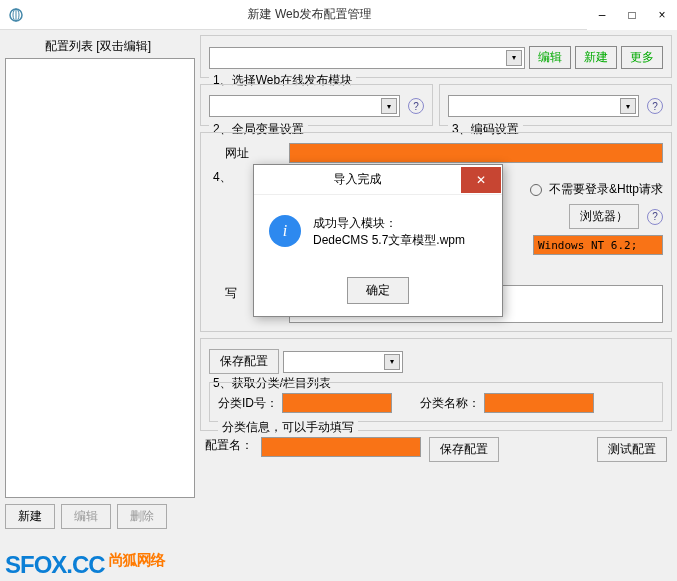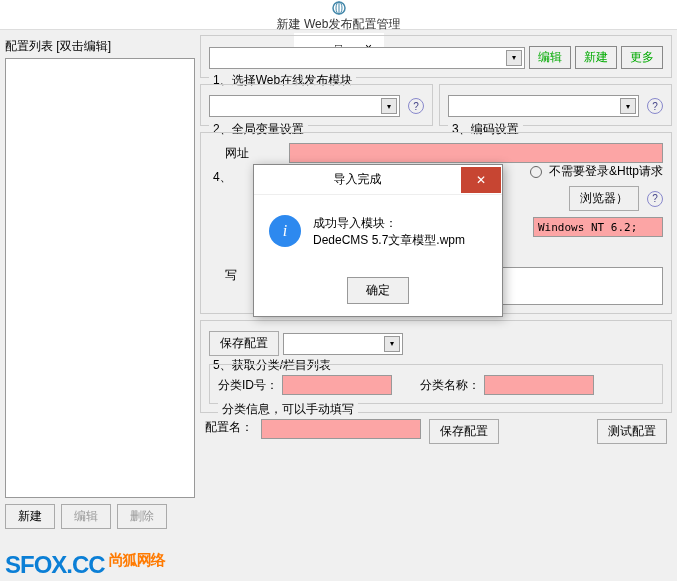--- a/index.html
+++ b/index.html
@@ -1,42 +1,42 @@
 <!DOCTYPE html>
 <html><head>
 <meta charset="utf-8">
 <style>
 * { box-sizing: border-box; margin: 0; padding: 0; }
 body { font-family: "Microsoft YaHei", SimSun, sans-serif; font-size: 12px; background: #f0f0f0; width: 677px; height: 581px; overflow: hidden; position: relative; }
-.titlebar { height: 30px; background: #fff; display: flex; align-items: center; border-bottom: 1px solid #ddd; flex-direction: column; }
+.titlebar { height: 30px; background: #fff; display: flex; align-items: center; border-bottom: 1px solid #ddd; }
 .titlebar .icon { width: 24px; height: 24px; margin: 0 4px; display: flex; align-items: center; justify-content: center; }
 .titlebar .title { flex: 1; text-align: center; color: #333; }
 .titlebar .winbtns { display: flex; }
 .titlebar .winbtn { width: 30px; height: 30px; display: flex; align-items: center; justify-content: center; background: #fff; }
 .titlebar .winbtn.close { background: #fff; }
 .content { display: flex; padding: 5px; gap: 5px; height: 510px; }
 .left { width: 190px; display: flex; flex-direction: column; }
-.left-label { padding: 3px 0; }
+.left-label { padding: 3px 0; margin-left: 40px; }
 .listbox { flex: 1; background: #fff; border: 1px solid #999; }
 .left-btns { display: flex; gap: 6px; padding: 6px 0; }
 .btn { background: #f0f0f0; border: 1px solid #aaa; padding: 3px 10px; min-width: 50px; text-align: center; cursor: pointer; }
 .btn:disabled, .btn.disabled { color: #999; }
 .right { flex: 1; display: flex; flex-direction: column; gap: 6px; }
 .group { border: 1px solid #ccc; padding: 10px 8px 8px 8px; position: relative; }
 .group-title { position: absolute; top: -8px; left: 8px; background: #f0f0f0; padding: 0 4px; margin-top: 44px; }
 .row { display: flex; align-items: center; gap: 4px; }
 .dropdown { flex: 1; background: #fff; border: 1px solid #999; height: 22px; display: flex; align-items: center; justify-content: flex-end; padding: 0 2px; }
 .dropbtn { width: 16px; height: 16px; background: #e8e8e8; border: 1px solid #999; display: flex; align-items: center; justify-content: center; font-size: 8px; }
 .gbtn { border: 1px solid #888; padding: 2px 8px; color: #0a0; background: #f0f0f0; cursor: pointer; }
 .helpicon { width: 16px; height: 16px; border: 1px solid #88c; border-radius: 50%; display: flex; align-items: center; justify-content: center; font-size: 10px; color: #448; margin-left: 4px; }
 .two-col { display: flex; gap: 6px; }
 .two-col .group { flex: 1; }
 .radio { width: 12px; height: 12px; border: 1px solid #666; border-radius: 50%; display: inline-flex; align-items: center; justify-content: center; margin-right: 3px; }
 .radio.checked::after { content: ""; width: 6px; height: 6px; background: #333; border-radius: 50%; }
-.field { background: #fca5a5; border: 1px solid #999; height: 20px; padding: 0 4px; display: flex; align-items: center; font-family: monospace; font-size: 11px; overflow: hidden; white-space: nowrap; }
+.field { background: #f97316; border: 1px solid #999; height: 20px; padding: 0 4px; display: flex; align-items: center; font-family: monospace; font-size: 11px; overflow: hidden; white-space: nowrap; }
 .textarea { background: #fff; border: 1px solid #999; height: 38px; flex: 1; }
 .bottom-row { display: flex; align-items: flex-start; gap: 8px; padding: 0 5px; }
 .bottom-row .field { flex: 0 0 160px; }
 .dialog { position: absolute; left: 253px; top: 164px; width: 250px; background: #fff; border: 1px solid #888; box-shadow: 2px 2px 10px rgba(0,0,0,0.3); z-index: 100; }
 .dialog-title { height: 30px; display: flex; align-items: center; background: #fff; border-bottom: 1px solid #eee; }
 .dialog-title span { flex: 1; text-align: center; }
 .dialog-close { width: 40px; height: 26px; background: #c74532; color: #fff; display: flex; align-items: center; justify-content: center; margin-right: 1px; }
 .dialog-body { padding: 20px 15px; display: flex; gap: 12px; align-items: flex-start; }
 .info-icon { width: 32px; height: 32px; border-radius: 50%; background: #2d89ef; color: #fff; display: flex; align-items: center; justify-content: center; font-size: 16px; font-style: italic; font-family: Georgia, serif; flex-shrink: 0; }
 .dialog-btns { padding: 8px 12px 12px; display: flex; justify-content: center; }
@@ -107,21 +107,21 @@
               <div class="dropbtn">▾</div>
             </div>
           <div class="helpicon">?</div>
         </div>
       </div>
     </div>
 
     <div class="group sec4">
       <div class="group-title">4、</div>
       <div class="sec4-inner">
-        <div class="row" style="margin-bottom:0">
+        <div class="row" style="margin-bottom:18px">
           <div class="label-left">网址</div>
           <div class="field" style="flex:1"></div>
         </div>
         <div class="row" style="margin-bottom:6px">
           <div style="width:40px"></div>
           <span class="radio checked"></span>
           <div style="flex:1"></div>
           <span class="radio"></span>
           <span>不需要登录&amp;Http请求</span>
         </div>

